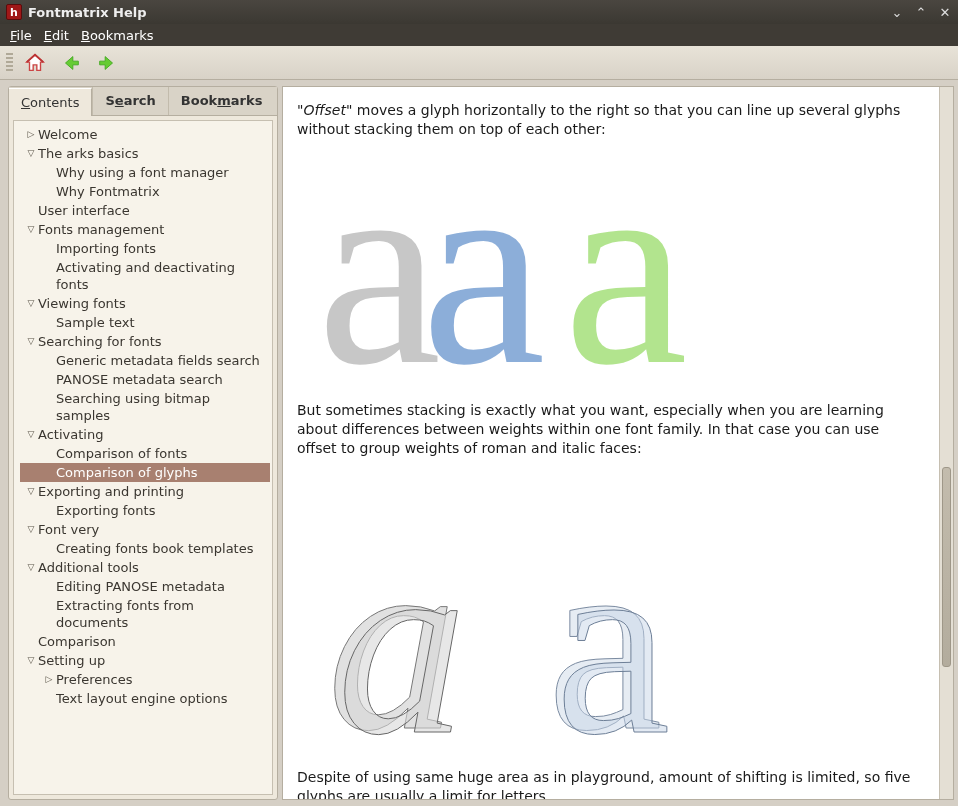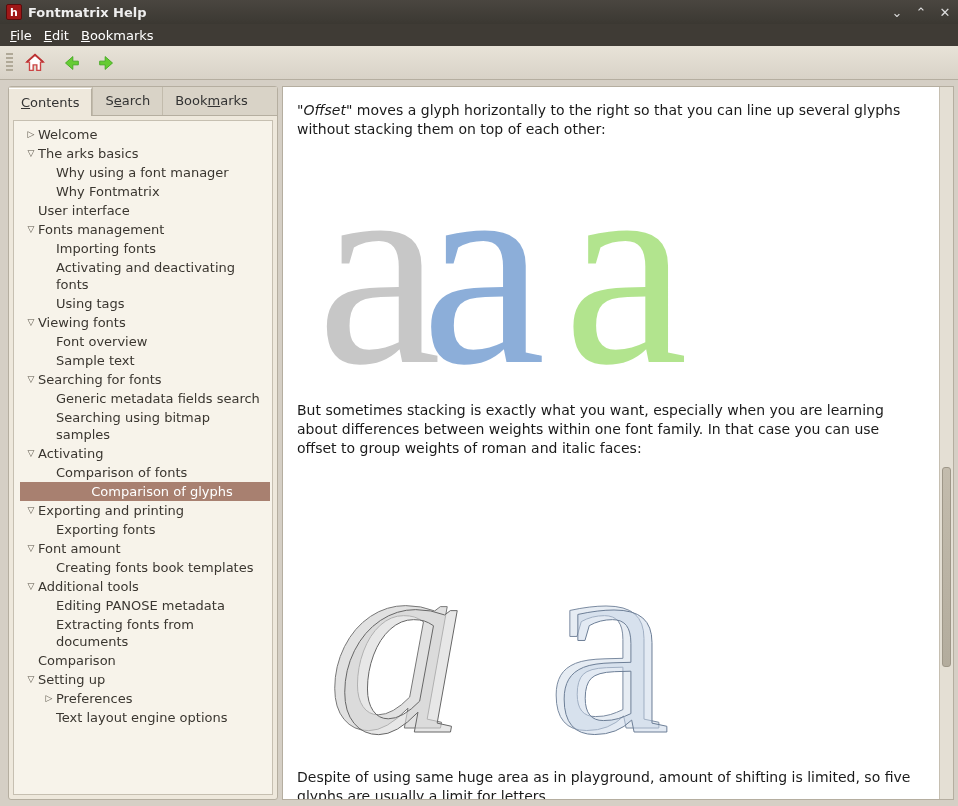--- a/index.html
+++ b/index.html
@@ -18,29 +18,29 @@
 .toolbar { background: linear-gradient(#e8e3d8, #d8d2c7); height: 34px; border-bottom: 1px solid #b5aea0; display: flex; align-items: center; padding: 0 6px; gap: 8px; }
 .toolbar .grip { width: 7px; height: 20px; background: repeating-linear-gradient(to bottom, #b0a998 0 2px, transparent 2px 4px); }
 .toolbar .btn { width: 28px; height: 28px; display: inline-flex; align-items: center; justify-content: center; cursor: pointer; border-radius: 3px; }
 
 .workspace { display: flex; height: calc(806px - 24px - 22px - 34px); padding: 6px 4px 6px 8px; gap: 4px; }
 
 .leftpanel { width: 270px; background: #eee8dc; border: 1px solid #b5aea0; border-radius: 3px; display: flex; flex-direction: column; }
 .tabs { display: flex; background: #d9d3c7; border-bottom: 1px solid #b5aea0; }
 .tabs .tab { padding: 6px 12px 6px 12px; font-size: 13px; color: #333; cursor: pointer; }
 .tabs .tab.active { background: #eee8dc; border-top: 1px solid #fff; border-right: 1px solid #b5aea0; position: relative; top: 1px; }
-.tabs .tab:not(.active) { border-left: 1px solid #c2bbac; }
+.tabs .tab:not(.active) { border-left: 1px solid #c2bbac; font-weight: bold; }
 .tabs .tab u { text-decoration: underline; }
 
 .tree { flex: 1; padding: 4px 2px 10px 6px; overflow: auto; background: #f7f3ea; margin: 4px; border: 1px solid #c6bfb1; }
 .tree-item { display: flex; align-items: center; padding: 1px 2px 1px 4px; cursor: pointer; font-size: 13px; color: #3a3630; line-height: 17px; }
 .tree-item .arrow { width: 14px; display: inline-flex; justify-content: center; color: #5a5448; font-size: 9px; }
 .tree-item.indent1 { padding-left: 4px; }
 .tree-item.indent2 { padding-left: 36px; }
-.tree-item.selected { background: #a88070; color: #fff; justify-content: center; }
+.tree-item.selected { background: #a88070; color: #fff; }
 
 .content { flex: 1; background: #fff; border: 1px solid #b5aea0; position: relative; overflow: hidden; display: flex; }
 .content-inner { padding: 14px 22px 20px 14px; overflow-y: auto; flex: 1; font-size: 14px; color: #1a1a1a; line-height: 1.35; }
 .content-inner p { margin: 0 0 10px 0; }
 .content-inner .em { font-style: italic; margin-top: 16px; }
 
 .glyphrow { display: flex; align-items: flex-end; gap: 0; margin: 20px 0 24px 20px; }
 .glyph-a { font-family: Georgia, "Times New Roman", serif; font-size: 280px; line-height: .78; font-weight: normal; }
 .glyph-gray { color: #c7c7c7; }
 .glyph-blue { color: rgba(120,160,210,.85); margin-left: -20px; }
@@ -130,39 +130,36 @@
         <div class="tree-item indent1">
           <span class="arrow">▽</span>
           <span>Fonts management</span>
         </div>
         <div class="tree-item indent2">
           <span>Importing fonts</span>
         </div>
         <div class="tree-item indent2">
           <span>Activating and deactivating fonts</span>
         </div>
-        <div class="tree-item indent2">
-          <span>Using tags</span>
-        </div>
         <div class="tree-item indent1">
           <span class="arrow">▽</span>
           <span>Viewing fonts</span>
         </div>
         <div class="tree-item indent2">
-          <span>Font overview</span>
-        </div>
-        <div class="tree-item indent2">
           <span>Sample text</span>
         </div>
         <div class="tree-item indent1">
           <span class="arrow">▽</span>
           <span>Searching for fonts</span>
         </div>
         <div class="tree-item indent2">
           <span>Generic metadata fields search</span>
+        </div>
+        <div class="tree-item indent2">
+          <span>PANOSE metadata search</span>
         </div>
         <div class="tree-item indent2">
           <span>Searching using bitmap samples</span>
         </div>
         <div class="tree-item indent1">
           <span class="arrow">▽</span>
           <span>Activating</span>
         </div>
         <div class="tree-item indent2">
           <span>Comparison of fonts</span>
@@ -172,21 +169,21 @@
         </div>
         <div class="tree-item indent1">
           <span class="arrow">▽</span>
           <span>Exporting and printing</span>
         </div>
         <div class="tree-item indent2">
           <span>Exporting fonts</span>
         </div>
         <div class="tree-item indent1">
           <span class="arrow">▽</span>
-          <span>Font amount</span>
+          <span>Font very</span>
         </div>
         <div class="tree-item indent2">
           <span>Creating fonts book templates</span>
         </div>
         <div class="tree-item indent1">
           <span class="arrow">▽</span>
           <span>Additional tools</span>
         </div>
         <div class="tree-item indent2">
           <span>Editing PANOSE metadata</span>

